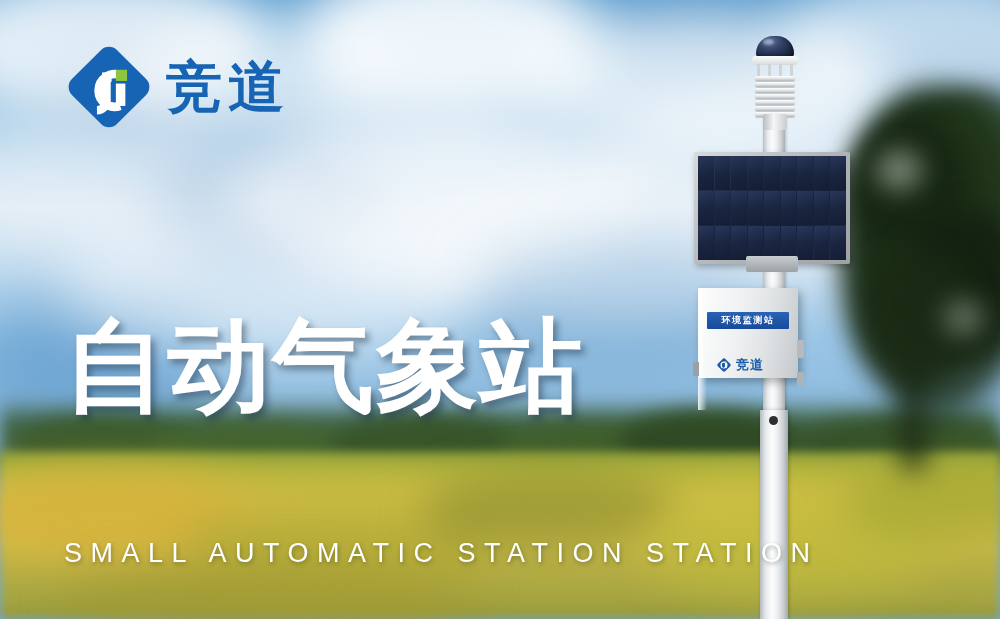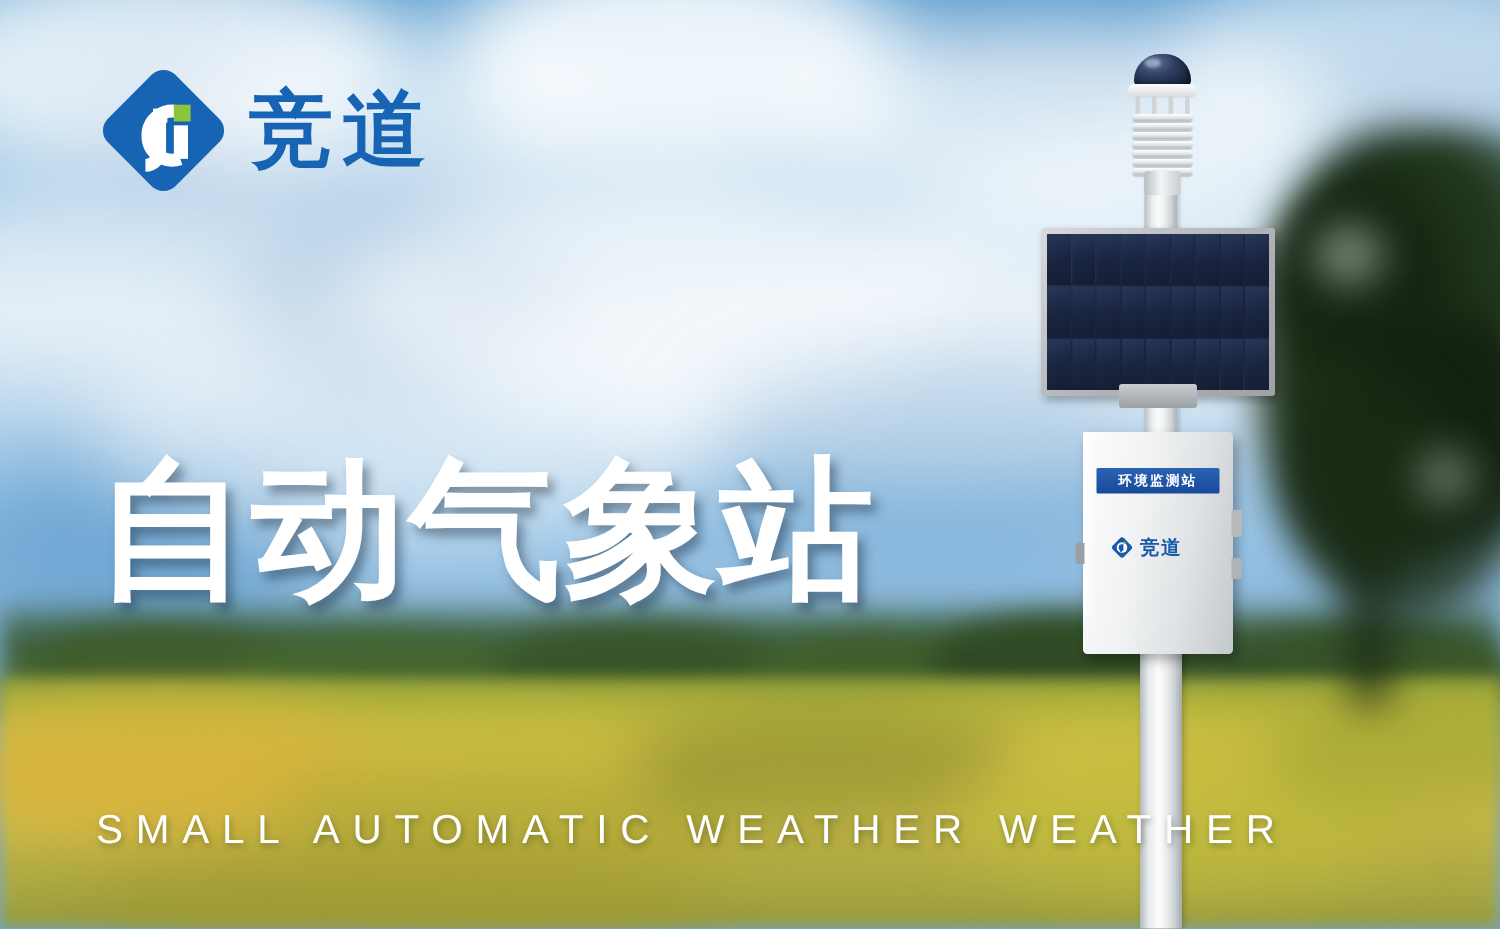--- a/index.html
+++ b/index.html
@@ -108,21 +108,21 @@
 
   
   .headline{position:absolute;left:64px;top:296px;}
   .h-line{
     color:#ffffff;font-weight:bold;line-height:1.06;
     font-family:"DejaVu Sans","Liberation Sans",sans-serif;
     text-shadow:4px 5px 7px rgba(20,40,60,.45);
     letter-spacing:2px;
   }
   .h-line1{font-size:102px;}
-  .h-line2{font-size:102px;margin-top:4px;}
+  .h-line2{font-size:102px;margin-top:16px;}
   .subtitle{
     position:absolute;left:64px;top:538px;
     color:#ffffff;font-size:27px;letter-spacing:8.5px;
     font-family:"Liberation Sans","DejaVu Sans",sans-serif;
     font-weight:400;
     text-shadow:1px 2px 4px rgba(40,50,20,.38);
     white-space:nowrap;
   }
 
   
@@ -188,21 +188,21 @@
     display:grid;grid-template-columns:repeat(9,1fr);grid-template-rows:repeat(3,1fr);
     gap:1px;
   }
   .cell{background:linear-gradient(160deg,#29375a 0%,#1a2540 50%,#141d33 100%);}
   .panel-bracket{
     position:absolute;left:52px;top:104px;width:52px;height:16px;
     background:linear-gradient(180deg,#c9cdd0,#9aa0a4);border-radius:2px;
   }
 
   
-  .box{position:absolute;left:722px;top:288px;width:100px;height:148px;}
+  .box{position:absolute;left:698px;top:288px;width:100px;height:90px;}
   .box-body{
     position:absolute;inset:0;
     background:linear-gradient(100deg,#fdfdfd 0%,#f0f2f3 38%,#dfe2e4 68%,#c3c8cb 100%);
     border-radius:3px;box-shadow:3px 4px 8px rgba(0,0,0,.30);
   }
   .box-banner{
     position:absolute;left:9px;top:24px;width:82px;height:17px;
     background:linear-gradient(180deg,#2a62b4,#174a9a);
     display:flex;align-items:center;justify-content:center;
     border-radius:1px;
@@ -378,15 +378,15 @@
         <rect x="58" y="30" width="13" height="13" fill="#8cc63f"></rect>
         <rect x="58" y="46" width="11" height="26" fill="#ffffff"></rect>
       </svg>
     </div>
     <div class="logo-text">竞道</div>
   </div>
 
   <div class="headline">
     <div class="h-line h-line2">自动气象站</div>
   </div>
-  <div class="subtitle">SMALL AUTOMATIC WEATHER WEATHER</div>
+  <div class="subtitle">SMALL AUTOMATIC STATION STATION</div>
 
 </div>
 
 </body></html>

